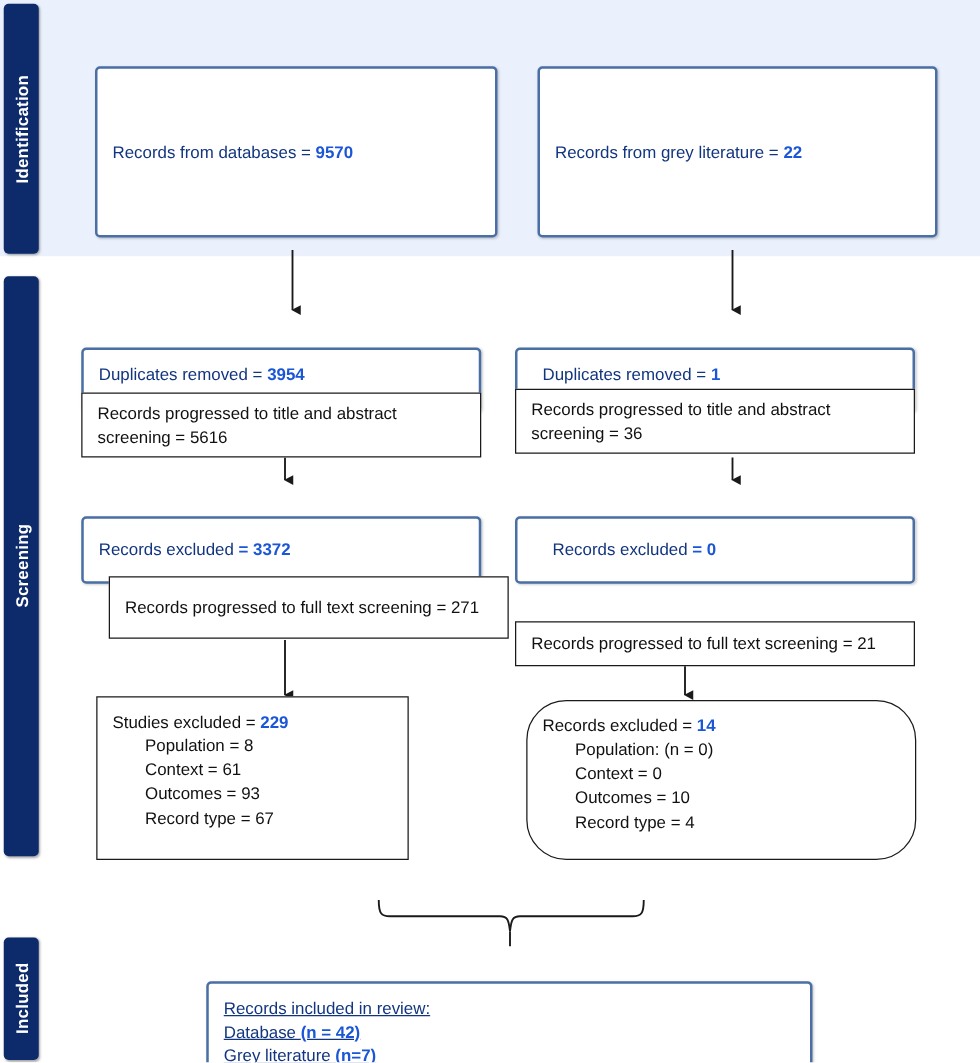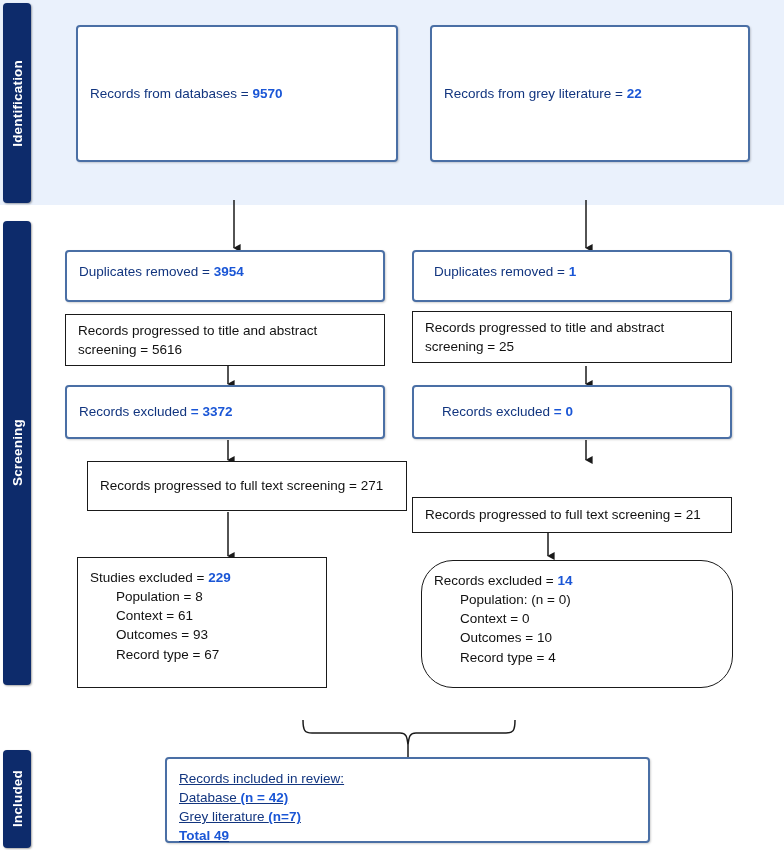--- a/index.html
+++ b/index.html
@@ -59,20 +59,21 @@
   
   .box-plain{
     border:1.6px solid #1a1a1a;
   }
   
   .box-blue{
     border:2.2px solid #4a6fa5;
     border-radius:4px;
     color:#12357f;
     box-shadow:1px 1px 2px rgba(0,0,0,0.18);
+    margin-top:28px;
   }
 
   .box .ln{display:block;white-space:pre;}
   .box .ind{padding-left:26px;}
 
   b.num{color:#1a56d6;font-weight:bold;}
   .navy{color:#12357f;}
 
   
   .vcenter{display:flex;flex-direction:column;justify-content:center;}
@@ -145,21 +146,21 @@
     <span class="ln"><span>Duplicates removed = </span><b class="num">1</b></span>
   </div>
 
   <div class="box box-plain vcenter" style="left:65px; top:314px; width:320px; height:52px;">
     <span class="ln">Records progressed to title and abstract</span>
     <span class="ln">screening = 5616</span>
   </div>
 
   <div class="box box-plain vcenter" style="left:412px; top:311px; width:320px; height:52px;">
     <span class="ln">Records progressed to title and abstract</span>
-    <span class="ln">screening = 25</span>
+    <span class="ln">screening = 36</span>
   </div>
 
   <div class="box box-blue vcenter" style="left:65px; top:385px; width:320px; height:54px;">
     <span class="ln"><span>Records excluded </span><b class="num">= 3372</b></span>
   </div>
 
   <div class="box box-blue vcenter" style="left:412px; top:385px; width:320px; height:54px;padding-left:28px;">
     <span class="ln"><span>Records excluded </span><b class="num">= 0</b></span>
   </div>
 

